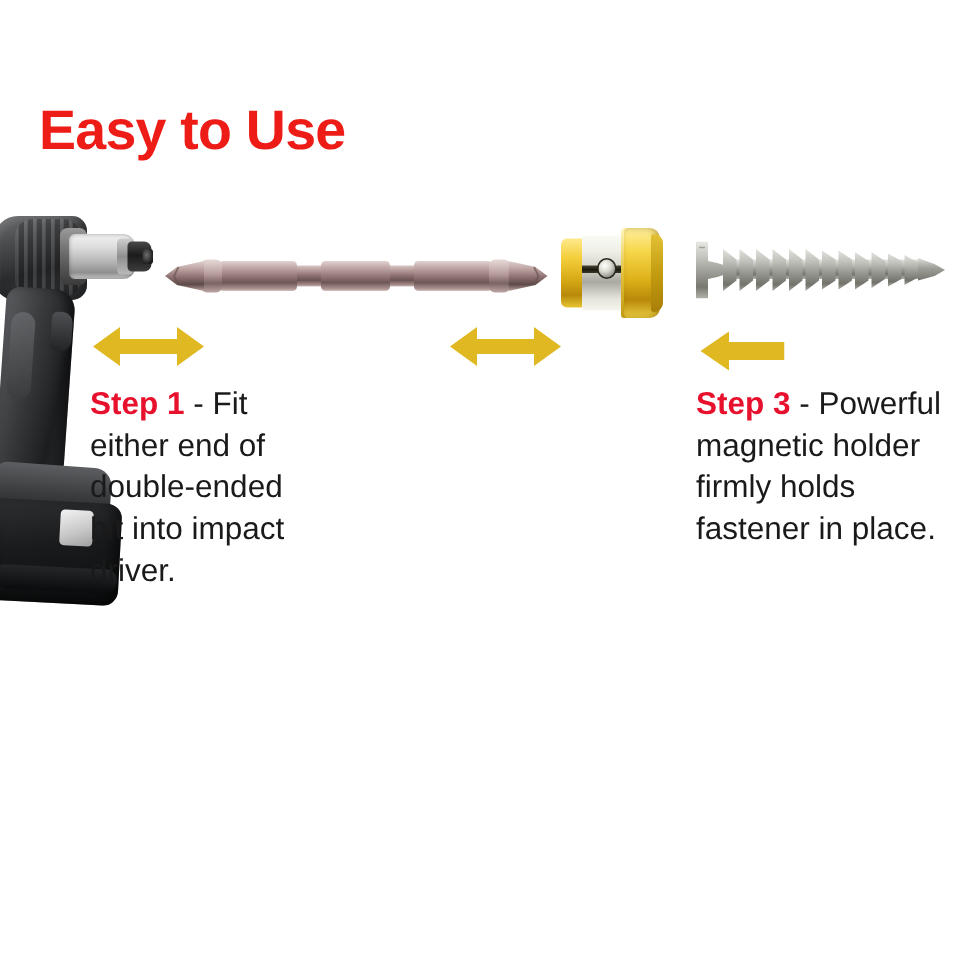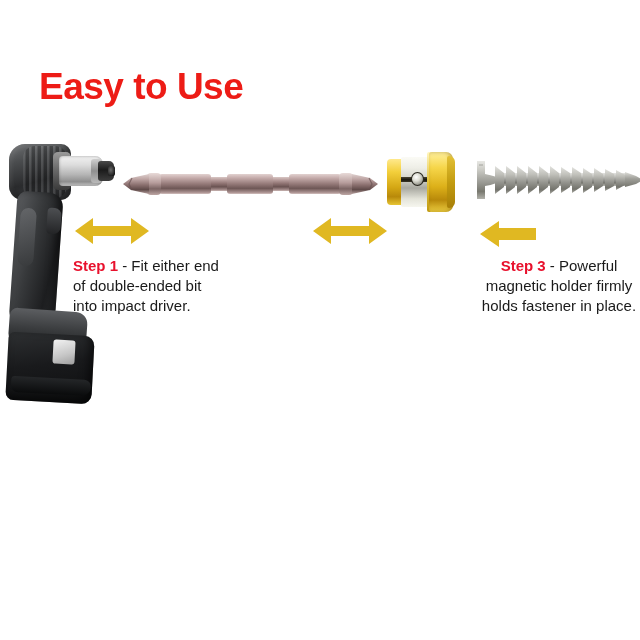--- a/index.html
+++ b/index.html
@@ -13,54 +13,53 @@
     position: relative;
     overflow: hidden;
     font-family: "Liberation Sans", sans-serif;
     -webkit-font-smoothing: antialiased;
   }
 
   #infographic {
     position: absolute;
     inset: 0;
     background: #ffffff;
-    margin-left: 13px;
   }
 
   
   .title {
     position: absolute;
     left: 26px;
     top: 68px;
     font-size: 37px;
     font-weight: bold;
     color: #ed1c16;
     letter-spacing: -0.5px;
     line-height: 1;
     white-space: nowrap;
   }
 
   
   .step-text {
     position: absolute;
-    font-size: 15px;
+    font-size: 21px;
     line-height: 1.32;
     color: #1a1a1a;
     font-weight: normal;
   }
   .step-text .step-label {
     color: #e8112d;
     font-weight: bold;
   }
   .step-text .step-dash {
     color: #1a1a1a;
   }
   #step-1-text { left: 60px;  top: 256px; width: 150px; }
   #step-2-text { left: 259px; top: 256px; width: 172px; }
-  #step-3-text { left: 464px; top: 256px; width: 164px; text-align: center; }
+  #step-3-text { left: 464px; top: 256px; width: 164px; }
 
   
   .arrow {
     position: absolute;
   }
   #arrow-step-1 { left: 62px;  top: 216px; width: 74px;  height: 30px; }
   #arrow-step-2 { left: 300px; top: 216px; width: 74px;  height: 30px; }
   #arrow-step-3 { left: 467px; top: 220px; width: 56px;  height: 28px; }
 
   

